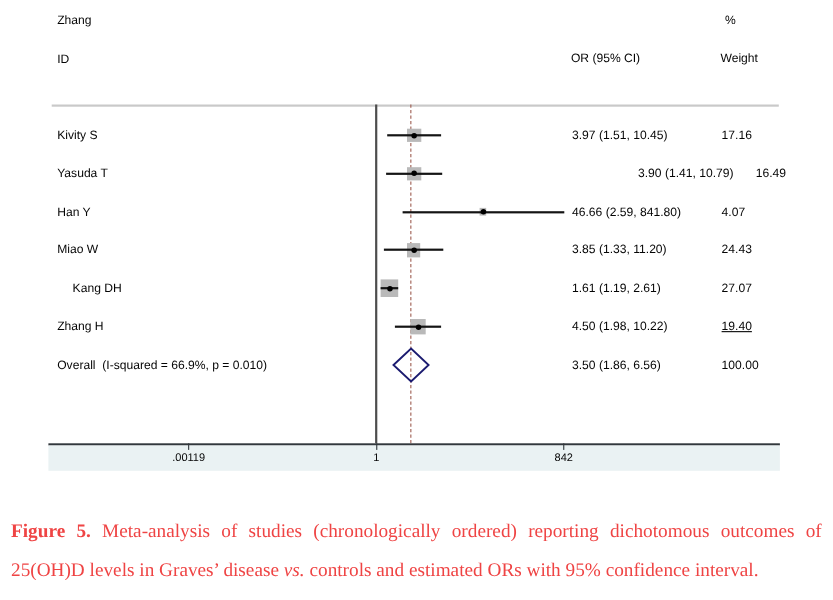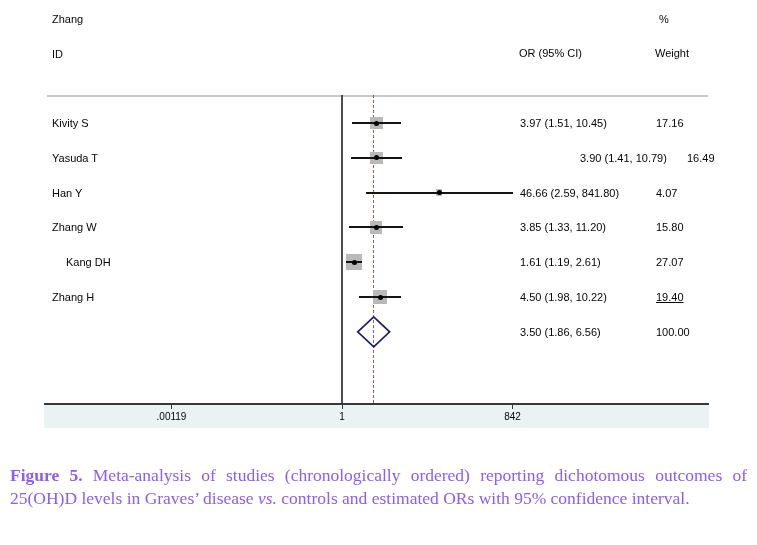--- a/index.html
+++ b/index.html
@@ -9,22 +9,22 @@
   }
   .abs{position:absolute;}
   .plot-text{font-size:11px;line-height:14px;white-space:pre;color:#050505;}
   .tick-label{font-size:10px;line-height:12px;text-align:center;color:#050505;}
   .hline{height:2px;background:#c9c9c9;}
   .row-ci{height:2px;background:#141414;}
   .row-dot{width:5px;height:5px;border-radius:50%;background:#000;}
   .row-sq{background:#b9b9b9;}
   #caption{
     position:absolute;left:10px;top:446px;width:737px;
-    font-family:"Liberation Serif",serif;font-size:17.5px;line-height:23px;
-    text-align:justify;color:#8b5cf6;
+    font-family:"Liberation Serif",serif;font-size:17.5px;line-height:36px;
+    text-align:justify;color:#ef4444;
   }
   #caption .capb{font-weight:bold;}
   #caption .capi{font-style:italic;}
 </style>
 </head>
 <body>
 
 <div id="stage">
 
   <div class="abs plot-text" style="left:52px;top:12px;">Zhang</div>
@@ -49,38 +49,39 @@
       <div class="abs row-ci" style="left:350.6994742678086px;top:156.8px;width:51.52567595720507px;"></div>
       <div class="abs row-dot" style="left:373.9590665896449px;top:155.3px;"></div>
       <div class="abs plot-text" style="left:548px;top:150.8px;margin-left:32px;">3.90 (1.41, 10.79)</div>
       <div class="abs plot-text" style="left:656px;top:150.8px;margin-left:31px;">16.49</div>
       <div class="abs plot-text" style="left:52px;top:185.6px;">Han Y</div>
       <div class="abs row-sq" style="left:436.1724706636019px;top:189.47299264471604px;width:6.254014710567924px;height:6.254014710567924px;"></div>
       <div class="abs row-ci" style="left:366.09537624593696px;top:191.6px;width:146.44430387238282px;"></div>
       <div class="abs row-dot" style="left:436.7994780188859px;top:190.1px;"></div>
       <div class="abs plot-text" style="left:520px;top:185.6px;">46.66 (2.59, 841.80)</div>
       <div class="abs plot-text" style="left:656px;top:185.6px;">4.07</div>
-      <div class="abs plot-text" style="left:52px;top:220.39999999999998px;">Zhang W</div>
+      <div class="abs plot-text" style="left:52px;top:220.39999999999998px;">Miao W</div>
       <div class="abs row-sq" style="left:369.97123238689653px;top:221.23887185655093px;width:12.32225628689811px;height:12.32225628689811px;"></div>
       <div class="abs row-ci" style="left:349.2205506683811px;top:226.39999999999998px;width:53.948860053290446px;"></div>
       <div class="abs row-dot" style="left:373.6323605303456px;top:224.89999999999998px;"></div>
       <div class="abs plot-text" style="left:520px;top:220.39999999999998px;">3.85 (1.33, 11.20)</div>
-      <div class="abs plot-text" style="left:656px;top:220.39999999999998px;">15.80</div>
+      <div class="abs plot-text" style="left:656px;top:220.39999999999998px;">24.43</div>
       <div class="abs plot-text" style="left:52px;top:255.2px;margin-left:14px;">Kang DH</div>
       <div class="abs row-sq" style="left:345.9934786582731px;top:254.13553008561627px;width:16.128939828767418px;height:16.128939828767418px;"></div>
       <div class="abs row-ci" style="left:346.40438784918456px;top:261.2px;width:15.327625727963891px;"></div>
       <div class="abs row-dot" style="left:351.5579485726568px;top:259.7px;"></div>
       <div class="abs plot-text" style="left:520px;top:255.2px;">1.61 (1.19, 2.61)</div>
       <div class="abs plot-text" style="left:656px;top:255.2px;text-align:right;">27.07</div>
       <div class="abs plot-text" style="left:52px;top:290px;">Zhang H</div>
       <div class="abs row-sq" style="left:373.25524773398354px;top:290.172958180881px;width:13.65408363823805px;height:13.65408363823805px;"></div>
       <div class="abs row-ci" style="left:359.29558059224723px;top:296px;width:41.555406632816585px;"></div>
       <div class="abs row-dot" style="left:377.58228955310256px;top:294.5px;"></div>
       <div class="abs plot-text" style="left:520px;top:290px;">4.50 (1.98, 10.22)</div>
       <div class="abs plot-text" style="left:656px;top:290px;text-decoration:underline;">19.40</div>
+      <div class="abs plot-text" style="left:52px;top:324.79999999999995px;">Overall  (I-squared = 66.9%, p = 0.010)</div>
       <div class="abs plot-text" style="left:520px;top:324.79999999999995px;">3.50 (1.86, 6.56)</div>
       <div class="abs plot-text" style="left:656px;top:324.79999999999995px;text-align:right;">100.00</div>
       <svg width="757" height="545" style="position:absolute;left:0;top:0;pointer-events:none;">
         <polygon points="357.7126046479045,331.79999999999995 373.7191669856211,316.79999999999995 389.625493835601,331.79999999999995 373.7191669856211,346.79999999999995" fill="none" stroke="#1b1b70" stroke-width="1.7"></polygon>
       </svg>
       <div class="abs" style="left:44px;top:403px;width:665px;height:1.5px;background:#32383d;"></div>
       <div class="abs" style="left:44px;top:404.5px;width:665px;height:23px;background:#eaf2f3;"></div>
       <div class="abs" style="left:171.00438784918455px;top:403px;width:1px;height:6px;background:#32383d;"></div>
       <div class="abs tick-label" style="left:141.50438784918455px;top:411px;width:60px;">.00119</div>
       <div class="abs" style="left:341.5px;top:403px;width:1px;height:6px;background:#32383d;"></div>

